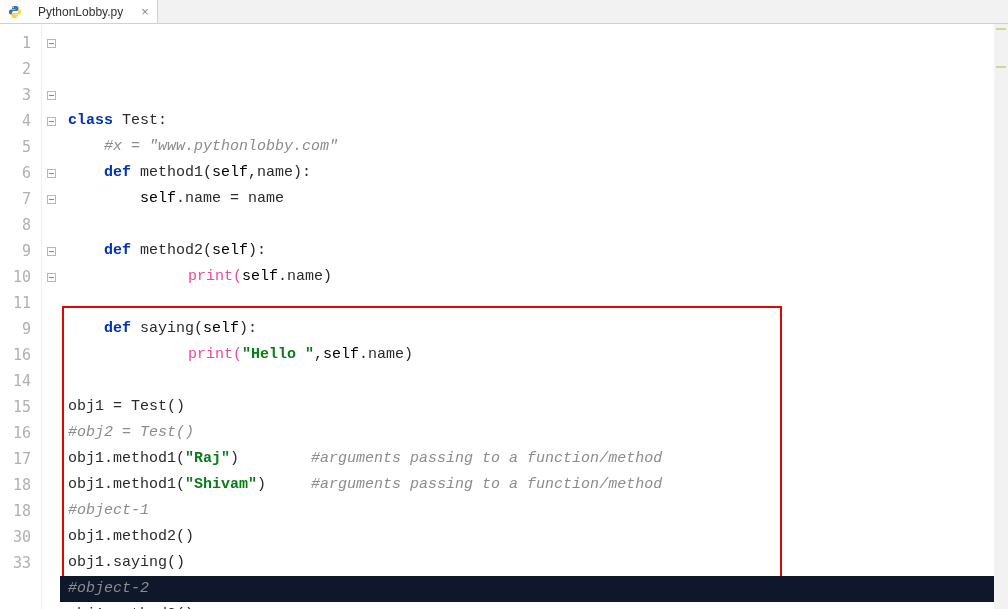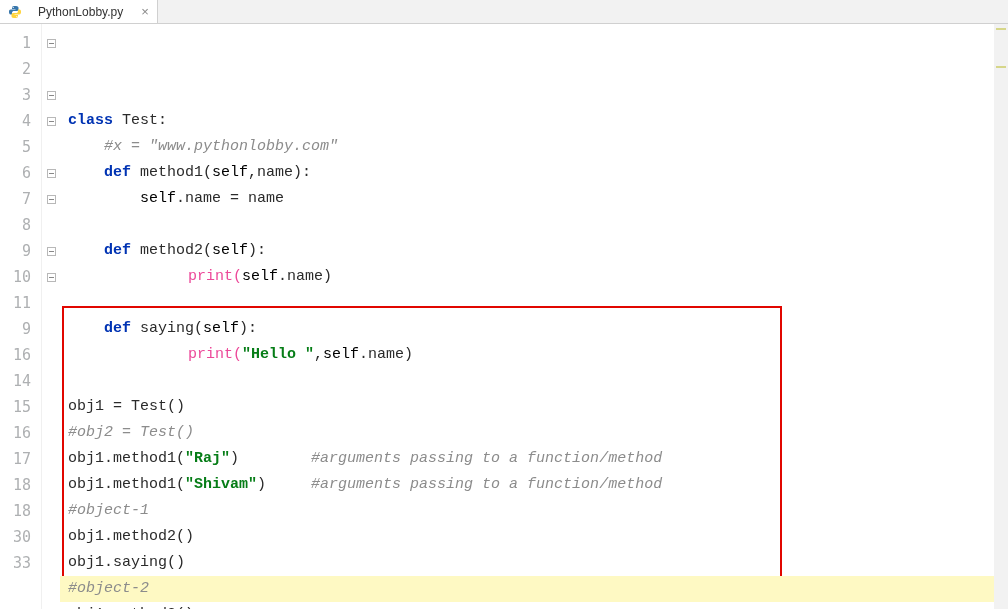--- a/index.html
+++ b/index.html
@@ -90,21 +90,21 @@
     flex: 1;
     padding-top: 6px;
     font-family: "Consolas", "Menlo", monospace;
     font-size: 15px;
     line-height: 26px;
     white-space: pre;
     color: #2b2b2b;
     position: relative;
   }
   .code .line { height: 26px; padding-left: 8px; position: relative; font-family: Liberation Mono, monospace; }
-  .code .line.current { background: #fef9c3; }
+  .code .line.current { background: #0f172a; }
 
   .kw { color: #0033b3; font-weight: bold; }
   .name-def { color: #2b2b2b; }
   .self { color: #000000; }
   .str { color: #067d17; font-weight: bold; }
   .comment { color: #8c8c8c; font-style: italic; }
   .paren { color: #2b2b2b; }
   .ident { color: #2b2b2b; }
   .builtin { color: #ec4899; margin-left: 48px; }
 

